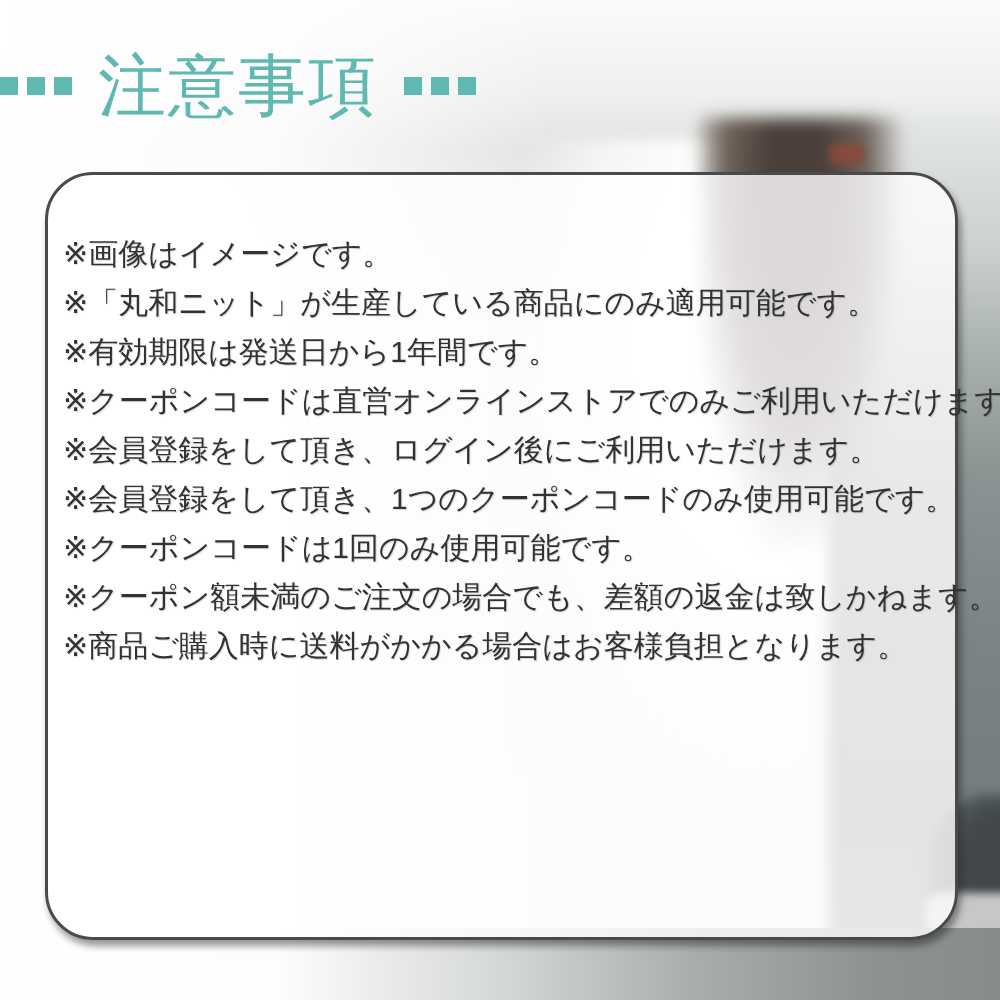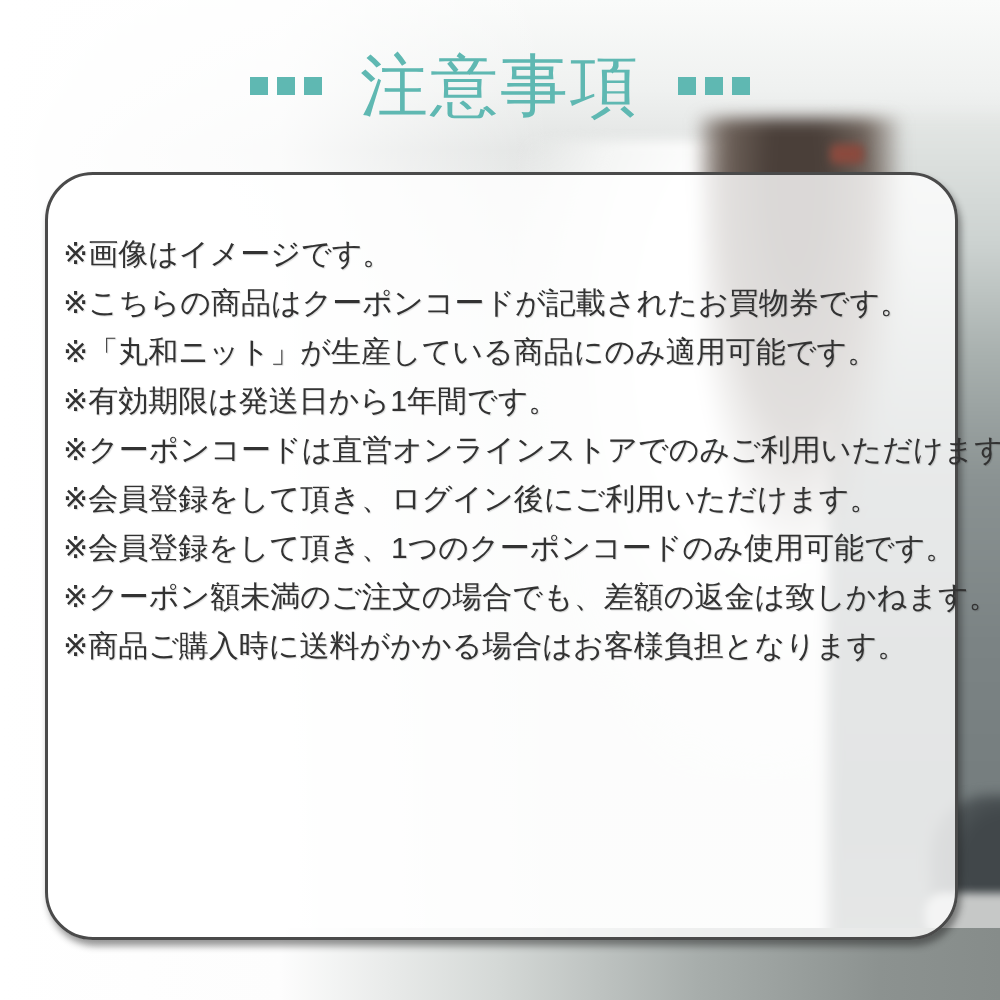--- a/index.html
+++ b/index.html
@@ -42,21 +42,21 @@
     position:absolute;left:925px;top:893px;width:130px;height:44px;border-radius:18px;
     background:#c6c8c7;filter:blur(4px);
   }
   .bg-floor{
     position:absolute;left:0;top:928px;width:1000px;height:72px;
     background:linear-gradient(90deg,#ffffff 0%,#fdfdfd 28%,#d4d8d6 50%,#a7adab 70%,#8c9290 88%,#868c8a 100%);
   }
   
   .title-row{
     position:absolute;top:38px;left:0;right:0;z-index:20;
-    display:flex;justify-content:center;align-items:center;gap:38px;
+    display:flex;align-items:center;gap:26px;
   }
   .title-row h1{
     margin:0;font-size:68px;line-height:1.4;font-weight:500;
     color:var(--accent,#5fb8b2);letter-spacing:2px;
   }
   .sq-group{display:flex;gap:9px;}
   .sq{width:18px;height:18px;background:var(--accent,#5fb8b2);}
   
   .card{
     position:absolute;left:45px;top:172px;width:913px;height:768px;z-index:10;
@@ -99,38 +99,38 @@
       <div class="sq"></div>
     </div>
   </div>
 
   <div class="card">
     <ul class="notes">
       <li>
         <span class="ln">※画像はイメージです。</span>
       </li>
       <li>
-        <span class="ln">※こちらの商品はクーポンコードが記載されたお買物券です。</span>
-      </li>
-      <li>
         <span class="ln">※「丸和ニット」が生産している商品にのみ適用可能です。</span>
       </li>
       <li>
         <span class="ln">※有効期限は発送日から1年間です。</span>
       </li>
       <li>
         <span class="ln">※クーポンコードは直営オンラインストアでのみご利用いただけます。</span>
       </li>
       <li>
         <span class="ln">※会員登録をして頂き、ログイン後にご利用いただけます。</span>
       </li>
       <li>
         <span class="ln">※会員登録をして頂き、1つのクーポンコードのみ使用可能です。</span>
       </li>
       <li>
+        <span class="ln">※クーポンコードは1回のみ使用可能です。</span>
+      </li>
+      <li>
         <span class="ln">※クーポン額未満のご注文の場合でも、差額の返金は致しかねます。</span>
       </li>
       <li>
         <span class="ln">※商品ご購入時に送料がかかる場合はお客様負担となります。</span>
       </li>
     </ul>
   </div>
 
 </div>
 

